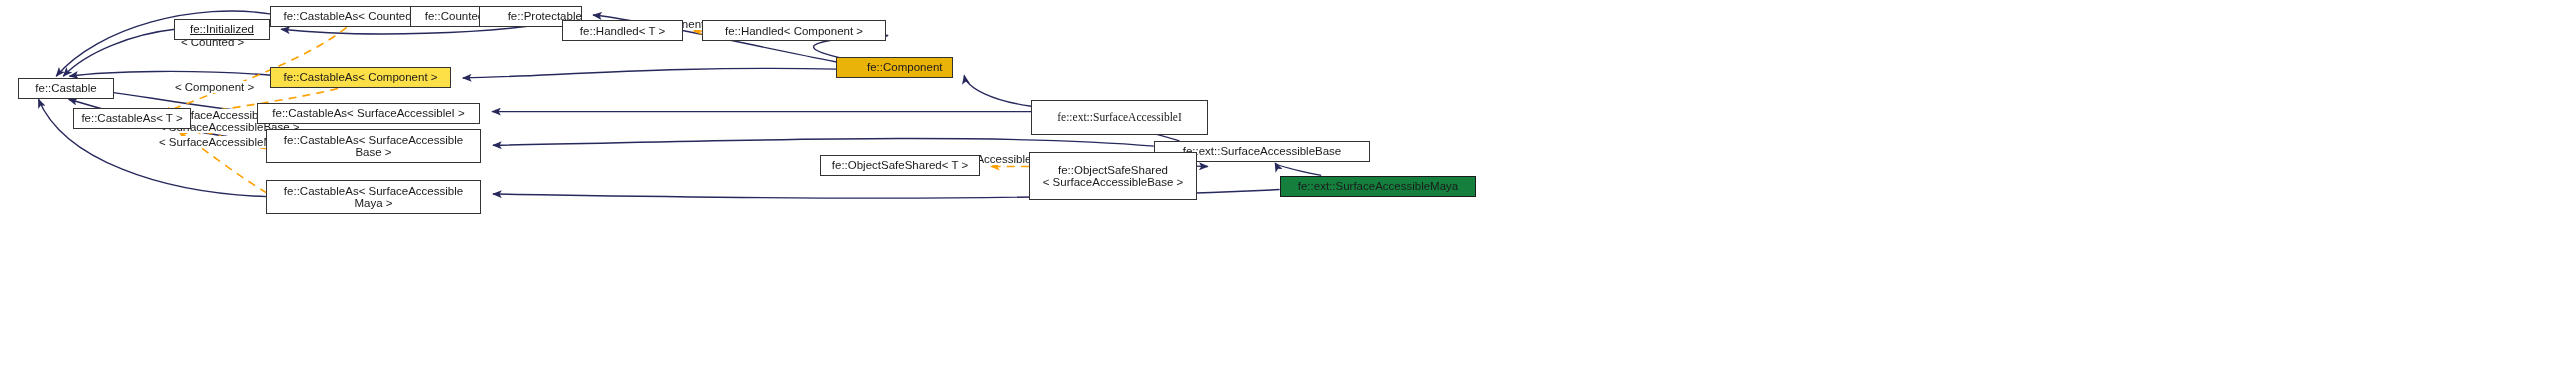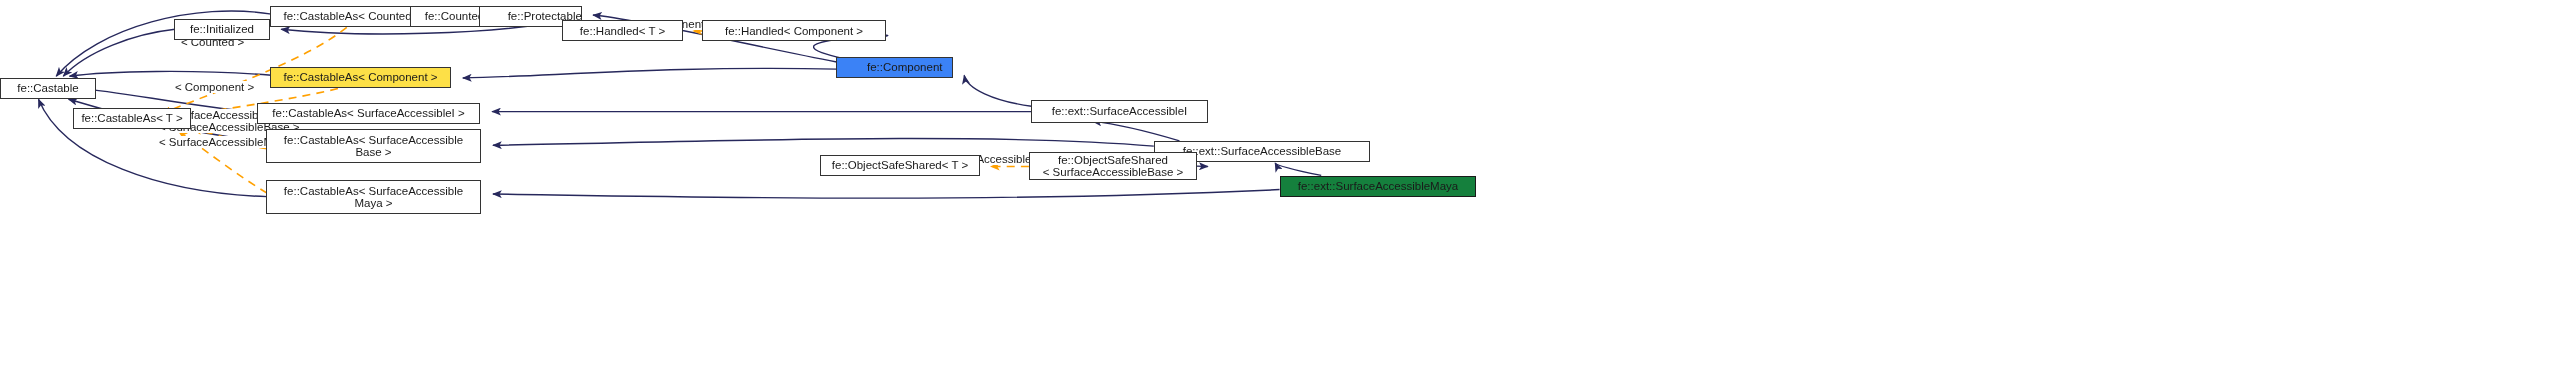--- a/index.html
+++ b/index.html
@@ -123,37 +123,37 @@
 
       <path d="M300,168 C280,166 250,152 216,146"></path>
 
       <path d="M300,218 C270,200 230,170 200,148"></path>
 
       <path d="M1160,188 L1117,188"></path>
     </g>
   </svg>
 
   <div id="node-layer">
-      <div class="node" style="left: 0; top: 78px; width: 96px; height: 21px; border-color: rgb(51, 51, 51); background: rgb(255, 255, 255); color: rgb(26, 26, 26);"><span>fe::Castable</span></div>
-      <div class="node" style="left: 174px; top: 18.6px; width: 96px; height: 21px; border-color: rgb(51, 51, 51); background: rgb(255, 255, 255); color: rgb(26, 26, 26);"><span>fe::Initialized</span></div>
+      <div class="node" style="left: 18px; top: 78px; width: 96px; height: 21px; border-color: rgb(51, 51, 51); background: rgb(255, 255, 255); color: rgb(26, 26, 26);"><span>fe::Castable</span></div>
+      <div class="node" style="left: 174px; top: 18.6px; width: 96px; height: 21px; border-color: rgb(51, 51, 51); background: rgb(255, 255, 255); color: rgb(26, 26, 26); text-decoration: underline;"><span>fe::Initialized</span></div>
       <div class="node" style="left: 73px; top: 108px; width: 118px; height: 21px; border-color: rgb(51, 51, 51); background: rgb(255, 255, 255); color: rgb(26, 26, 26);"><span>fe::CastableAs&lt; T &gt;</span></div>
       <div class="node" style="left: 270px; top: 6.2px; width: 165px; height: 21px; border-color: rgb(51, 51, 51); background: rgb(255, 255, 255); color: rgb(26, 26, 26);"><span>fe::CastableAs&lt; Counted &gt;</span></div>
       <div class="node" style="left: 410px; top: 6.2px; width: 89px; height: 21px; border-color: rgb(51, 51, 51); background: rgb(255, 255, 255); color: rgb(26, 26, 26);"><span>fe::Counted</span></div>
       <div class="node" style="left: 479px; top: 6.2px; width: 103px; height: 21px; border-color: rgb(51, 51, 51); background: rgb(255, 255, 255); color: rgb(26, 26, 26); padding-left: 32px;"><span>fe::Protectable</span></div>
       <div class="node" style="left: 562px; top: 20.4px; width: 121px; height: 21px; border-color: rgb(51, 51, 51); background: rgb(255, 255, 255); color: rgb(26, 26, 26);"><span>fe::Handled&lt; T &gt;</span></div>
       <div class="node" style="left: 702px; top: 20.4px; width: 184px; height: 21px; border-color: rgb(51, 51, 51); background: rgb(255, 255, 255); color: rgb(26, 26, 26);"><span>fe::Handled&lt; Component &gt;</span></div>
       <div class="node" style="left: 270px; top: 67px; width: 181px; height: 21px; border-color: rgb(51, 51, 51); background: #fde047; color: rgb(26, 26, 26);"><span>fe::CastableAs&lt; Component &gt;</span></div>
-      <div class="node" style="left: 836px; top: 57px; width: 117px; height: 21px; border-color: rgb(51, 51, 51); background: #3b82f6; color: rgb(26, 26, 26); padding-left: 24px;"><span>fe::Component</span></div>
+      <div class="node" style="left: 836px; top: 57px; width: 117px; height: 21px; border-color: rgb(51, 51, 51); background: #eab308; color: rgb(26, 26, 26); padding-left: 24px;"><span>fe::Component</span></div>
       <div class="node" style="left: 257px; top: 103px; width: 223px; height: 21px; border-color: rgb(51, 51, 51); background: rgb(255, 255, 255); color: rgb(26, 26, 26);"><span>fe::CastableAs&lt; SurfaceAccessibleI &gt;</span></div>
-      <div class="node" style="left: 1031px; top: 100px; width: 177px; height: 23px; border-color: rgb(51, 51, 51); background: rgb(255, 255, 255); color: rgb(26, 26, 26);"><span>fe::ext::SurfaceAccessibleI</span></div>
+      <div class="node" style="left: 1031px; top: 100px; width: 177px; height: 35px; border-color: rgb(51, 51, 51); background: rgb(255, 255, 255); color: rgb(26, 26, 26); font-family: Liberation Serif, serif;"><span>fe::ext::SurfaceAccessibleI</span></div>
       <div class="node" style="left: 266px; top: 129px; width: 215px; height: 34px; border-color: rgb(51, 51, 51); background: rgb(255, 255, 255); color: rgb(26, 26, 26);"><span>fe::CastableAs&lt; SurfaceAccessible
 Base &gt;</span></div>
       <div class="node" style="left: 1154px; top: 141px; width: 216px; height: 21px; border-color: rgb(51, 51, 51); background: rgb(255, 255, 255); color: rgb(26, 26, 26);"><span>fe::ext::SurfaceAccessibleBase</span></div>
       <div class="node" style="left: 820px; top: 155px; width: 160px; height: 21px; border-color: rgb(51, 51, 51); background: rgb(255, 255, 255); color: rgb(26, 26, 26);"><span>fe::ObjectSafeShared&lt; T &gt;</span></div>
-      <div class="node" style="left: 1029px; top: 152px; width: 168px; height: 28px; border-color: rgb(51, 51, 51); background: rgb(255, 255, 255); color: rgb(26, 26, 26);"><span>fe::ObjectSafeShared
+      <div class="node" style="left: 1029px; top: 152px; width: 168px; height: 48px; border-color: rgb(51, 51, 51); background: rgb(255, 255, 255); color: rgb(26, 26, 26);"><span>fe::ObjectSafeShared
 &lt; SurfaceAccessibleBase &gt;</span></div>
       <div class="node" style="left: 266px; top: 180px; width: 215px; height: 34px; border-color: rgb(51, 51, 51); background: rgb(255, 255, 255); color: rgb(26, 26, 26);"><span>fe::CastableAs&lt; SurfaceAccessible
 Maya &gt;</span></div>
       <div class="node current" style="left: 1280px; top: 176px; width: 196px; height: 21px; border-color: rgb(26, 26, 26); background: #15803d; color: rgb(26, 26, 26);"><span>fe::ext::SurfaceAccessibleMaya</span></div>
     </div>
   <div id="label-layer">
       <div class="edge-label" style="left: 180px; top: 36px; color: rgb(26, 26, 26);">&lt; Counted &gt;</div>
       <div class="edge-label" style="left: 174px; top: 81px; color: rgb(26, 26, 26);">&lt; Component &gt;</div>
       <div class="edge-label" style="left: 634px; top: 18px; color: rgb(26, 26, 26);">&lt; Component &gt;</div>
       <div class="edge-label" style="left: 162px; top: 109px; color: rgb(26, 26, 26);">&lt; SurfaceAccessibleI &gt;</div>

